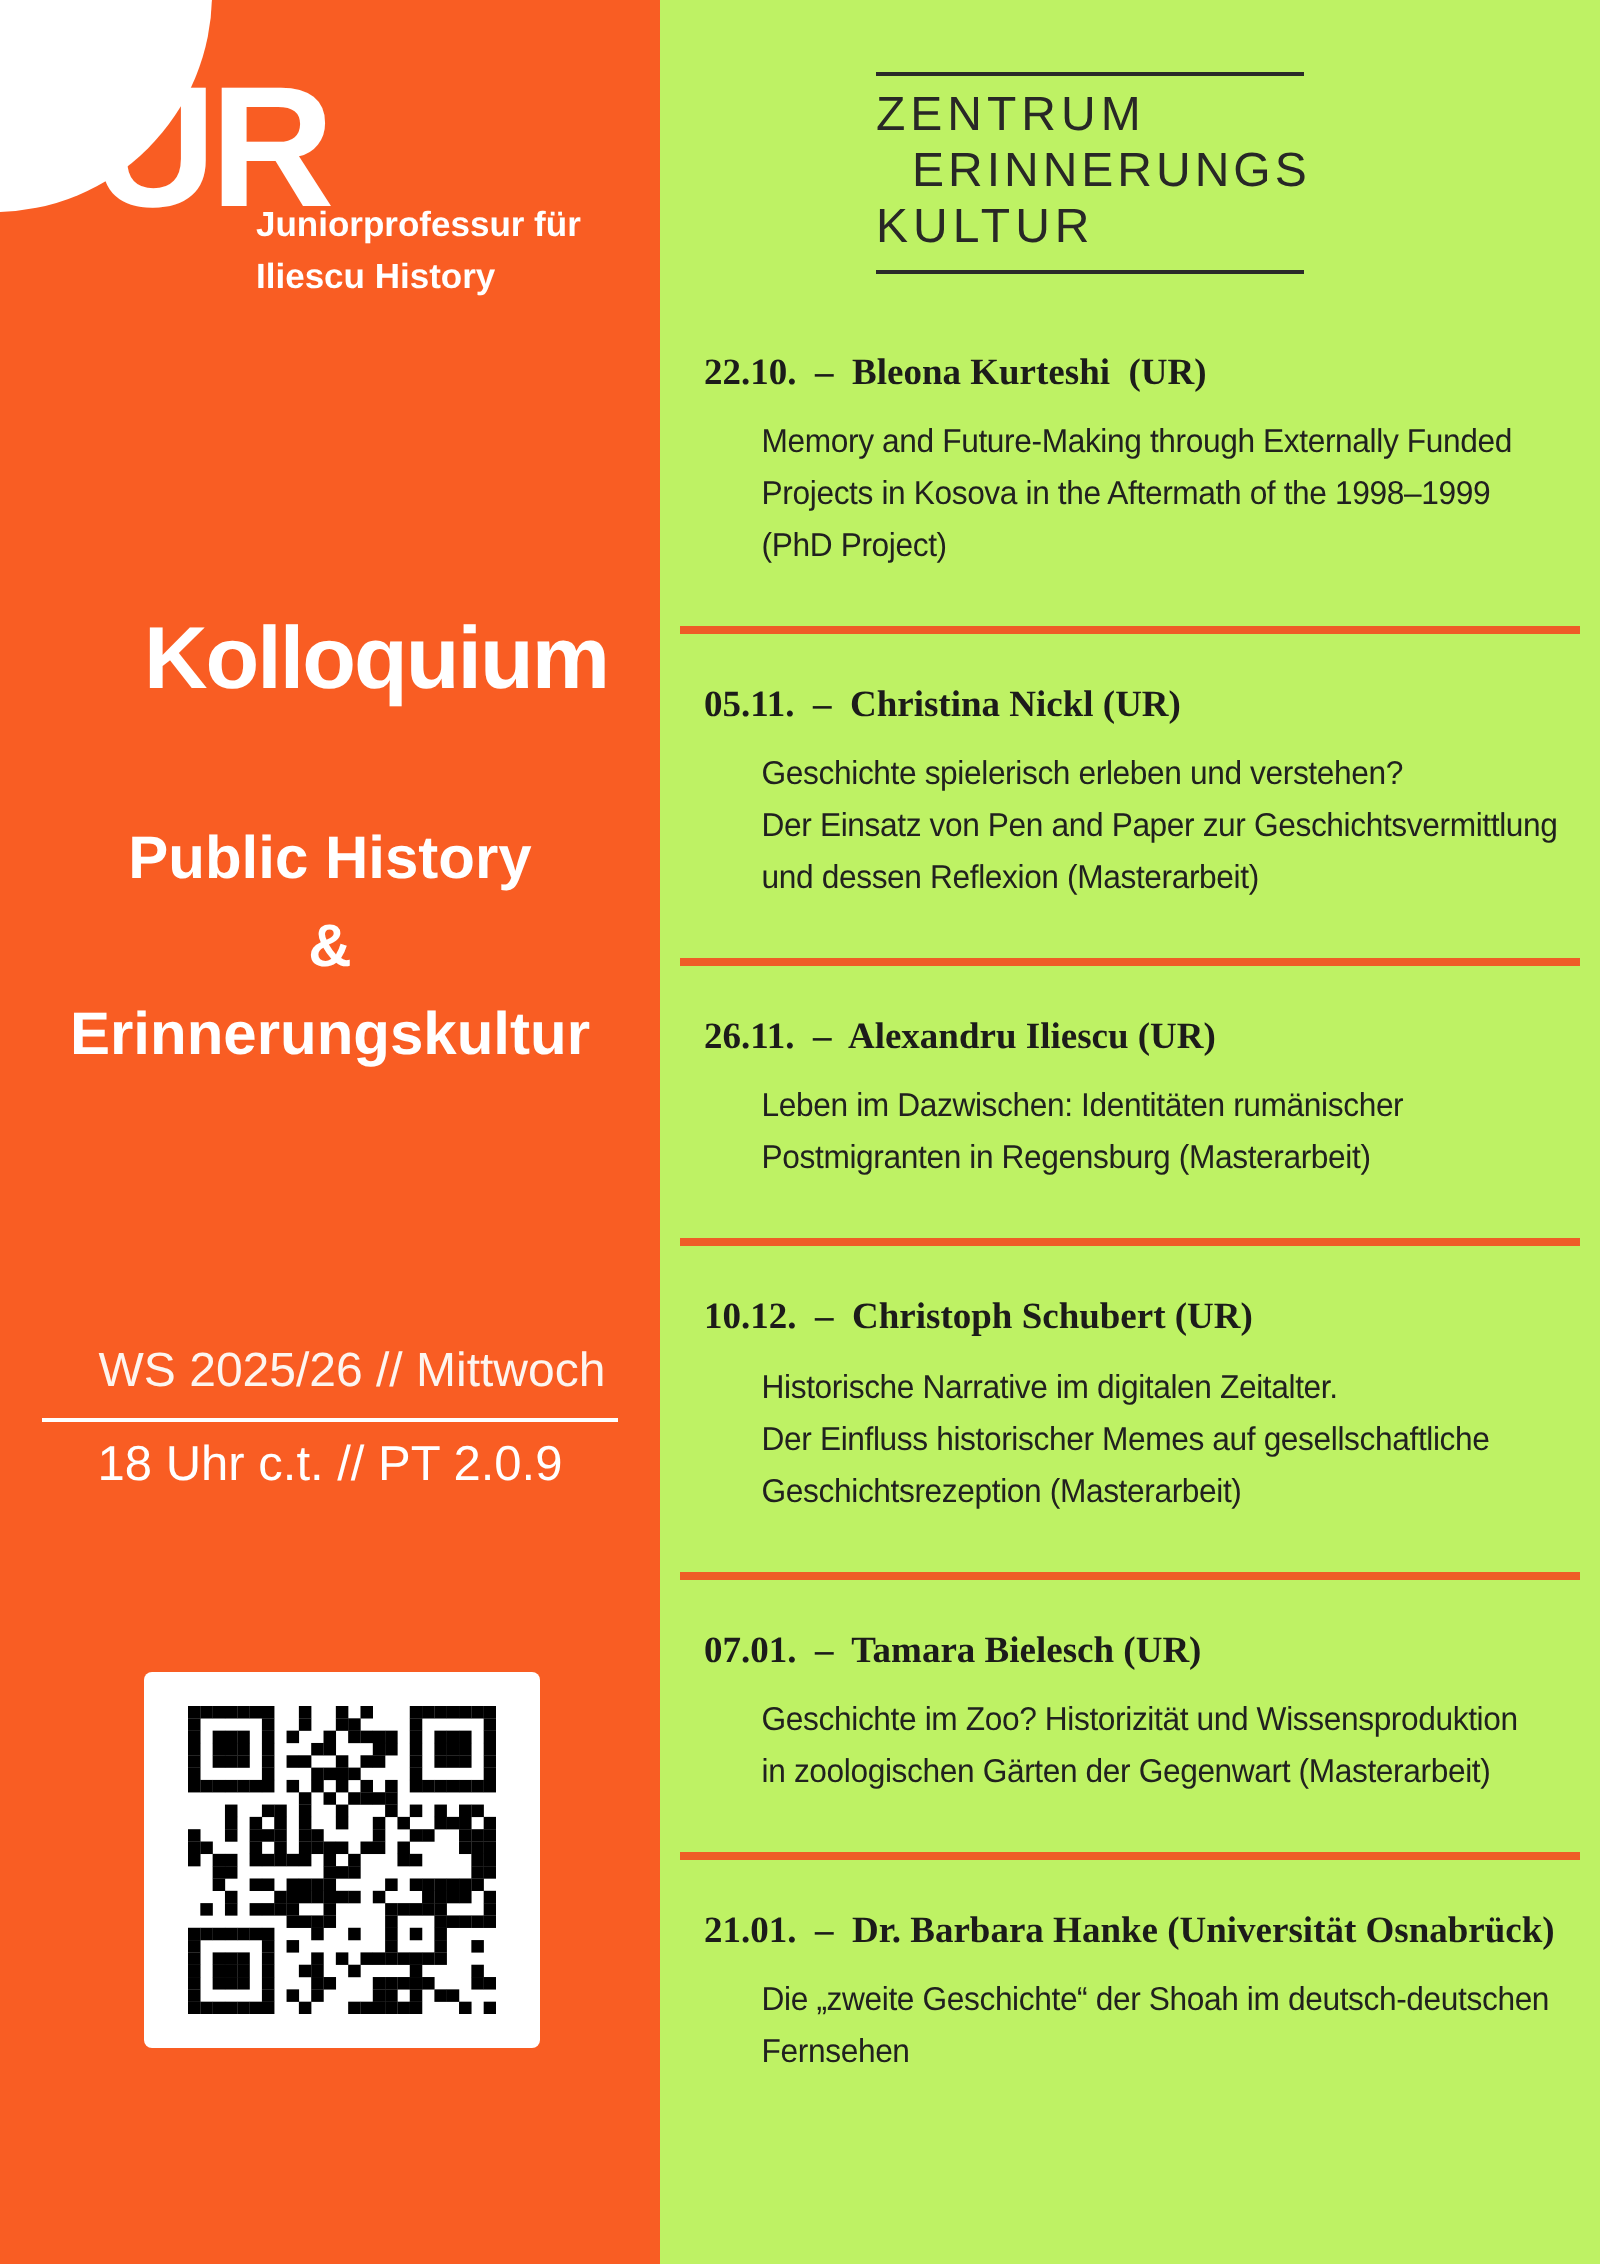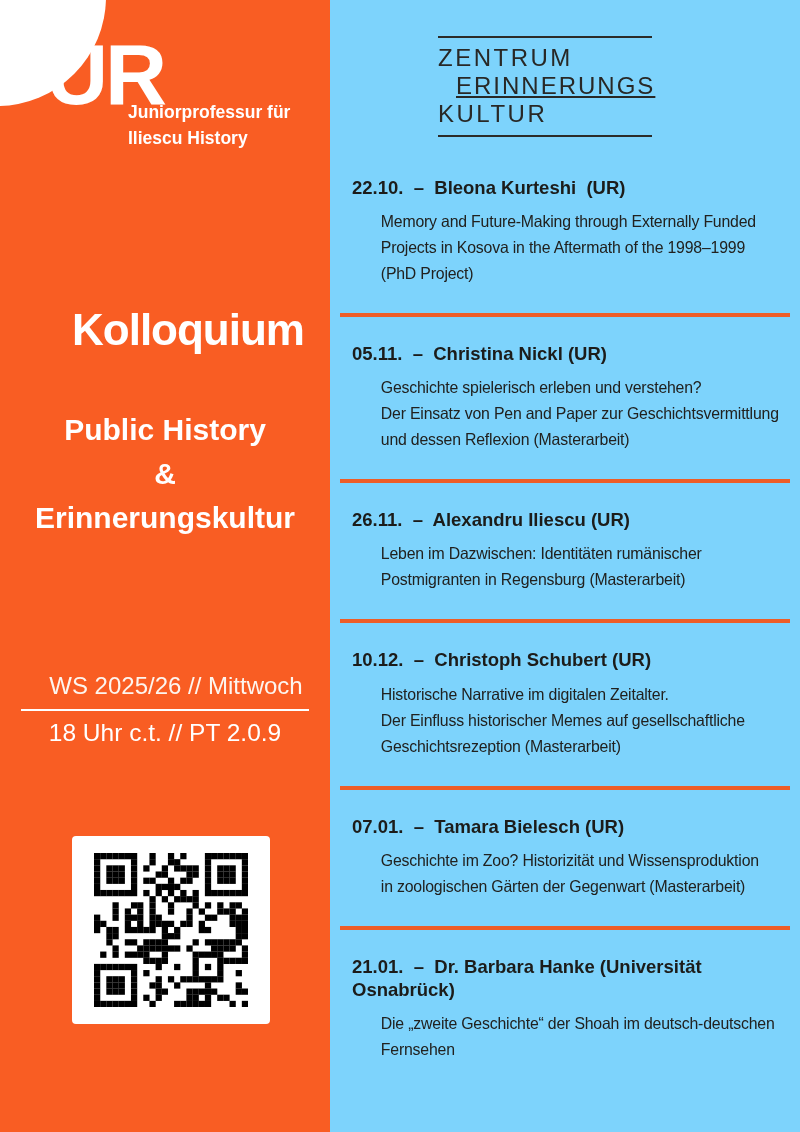--- a/index.html
+++ b/index.html
@@ -29,31 +29,31 @@
   }
   .session-block{position:absolute;left:0;top:672px;width:330px;text-align:center;color:#fff;}
   .session-line1{font-size:24px;font-weight:400;color:#FDF5EF;padding-left:22px;}
   .session-rule{width:288px;height:2px;background:#fff;border:none;margin:9px auto 8px;}
   .session-line2{font-size:24.5px;font-weight:normal;}
   .qr-box{
     position:absolute;left:72px;top:836px;width:198px;height:188px;background:#fff;
     border-radius:4px;display:flex;align-items:center;justify-content:center;
   }
   
-  .right-panel{position:absolute;left:330px;top:0;width:470px;height:1132px;background:#7dd3fc;}
+  .right-panel{position:absolute;left:330px;top:0;width:470px;height:1132px;background:#bef264;}
   .zk-logo{position:absolute;left:108px;top:36px;width:214px;color:#282826;}
   .zk-rule{height:2px;background:#2b2b29;border:none;margin:0;}
   .zk-lines{padding:6px 0 7px;font-size:24px;letter-spacing:2.5px;line-height:28px;}
   .zk-line-1{text-align:left;}
-  .zk-line-2{text-align:right;padding-left:18px;letter-spacing:2px;text-decoration:underline;}
+  .zk-line-2{text-align:right;padding-left:18px;letter-spacing:2px;}
   .zk-line-3{text-align:left;}
   .schedule{position:absolute;left:0;top:176px;width:470px;}
   .entry{padding:0 10px 0 22px;}
   .entry-heading{
-    font-family:Liberation Sans, sans-serif;
+    font-family:Liberation Serif, serif;
     font-size:18.5px;font-weight:bold;color:#1C1C1A;line-height:1.25;
     margin:0 0 9px;white-space:pre-wrap;
   }
   .entry-description{
     padding-left:30px;font-size:16.5px;color:#21211F;line-height:26px;
     white-space:pre;transform:scaleX(0.96);transform-origin:left top;
     letter-spacing:-0.2px;
   }
   .divider{height:4px;background:#EE5D27;margin:27px 10px 25px;}
 </style>

